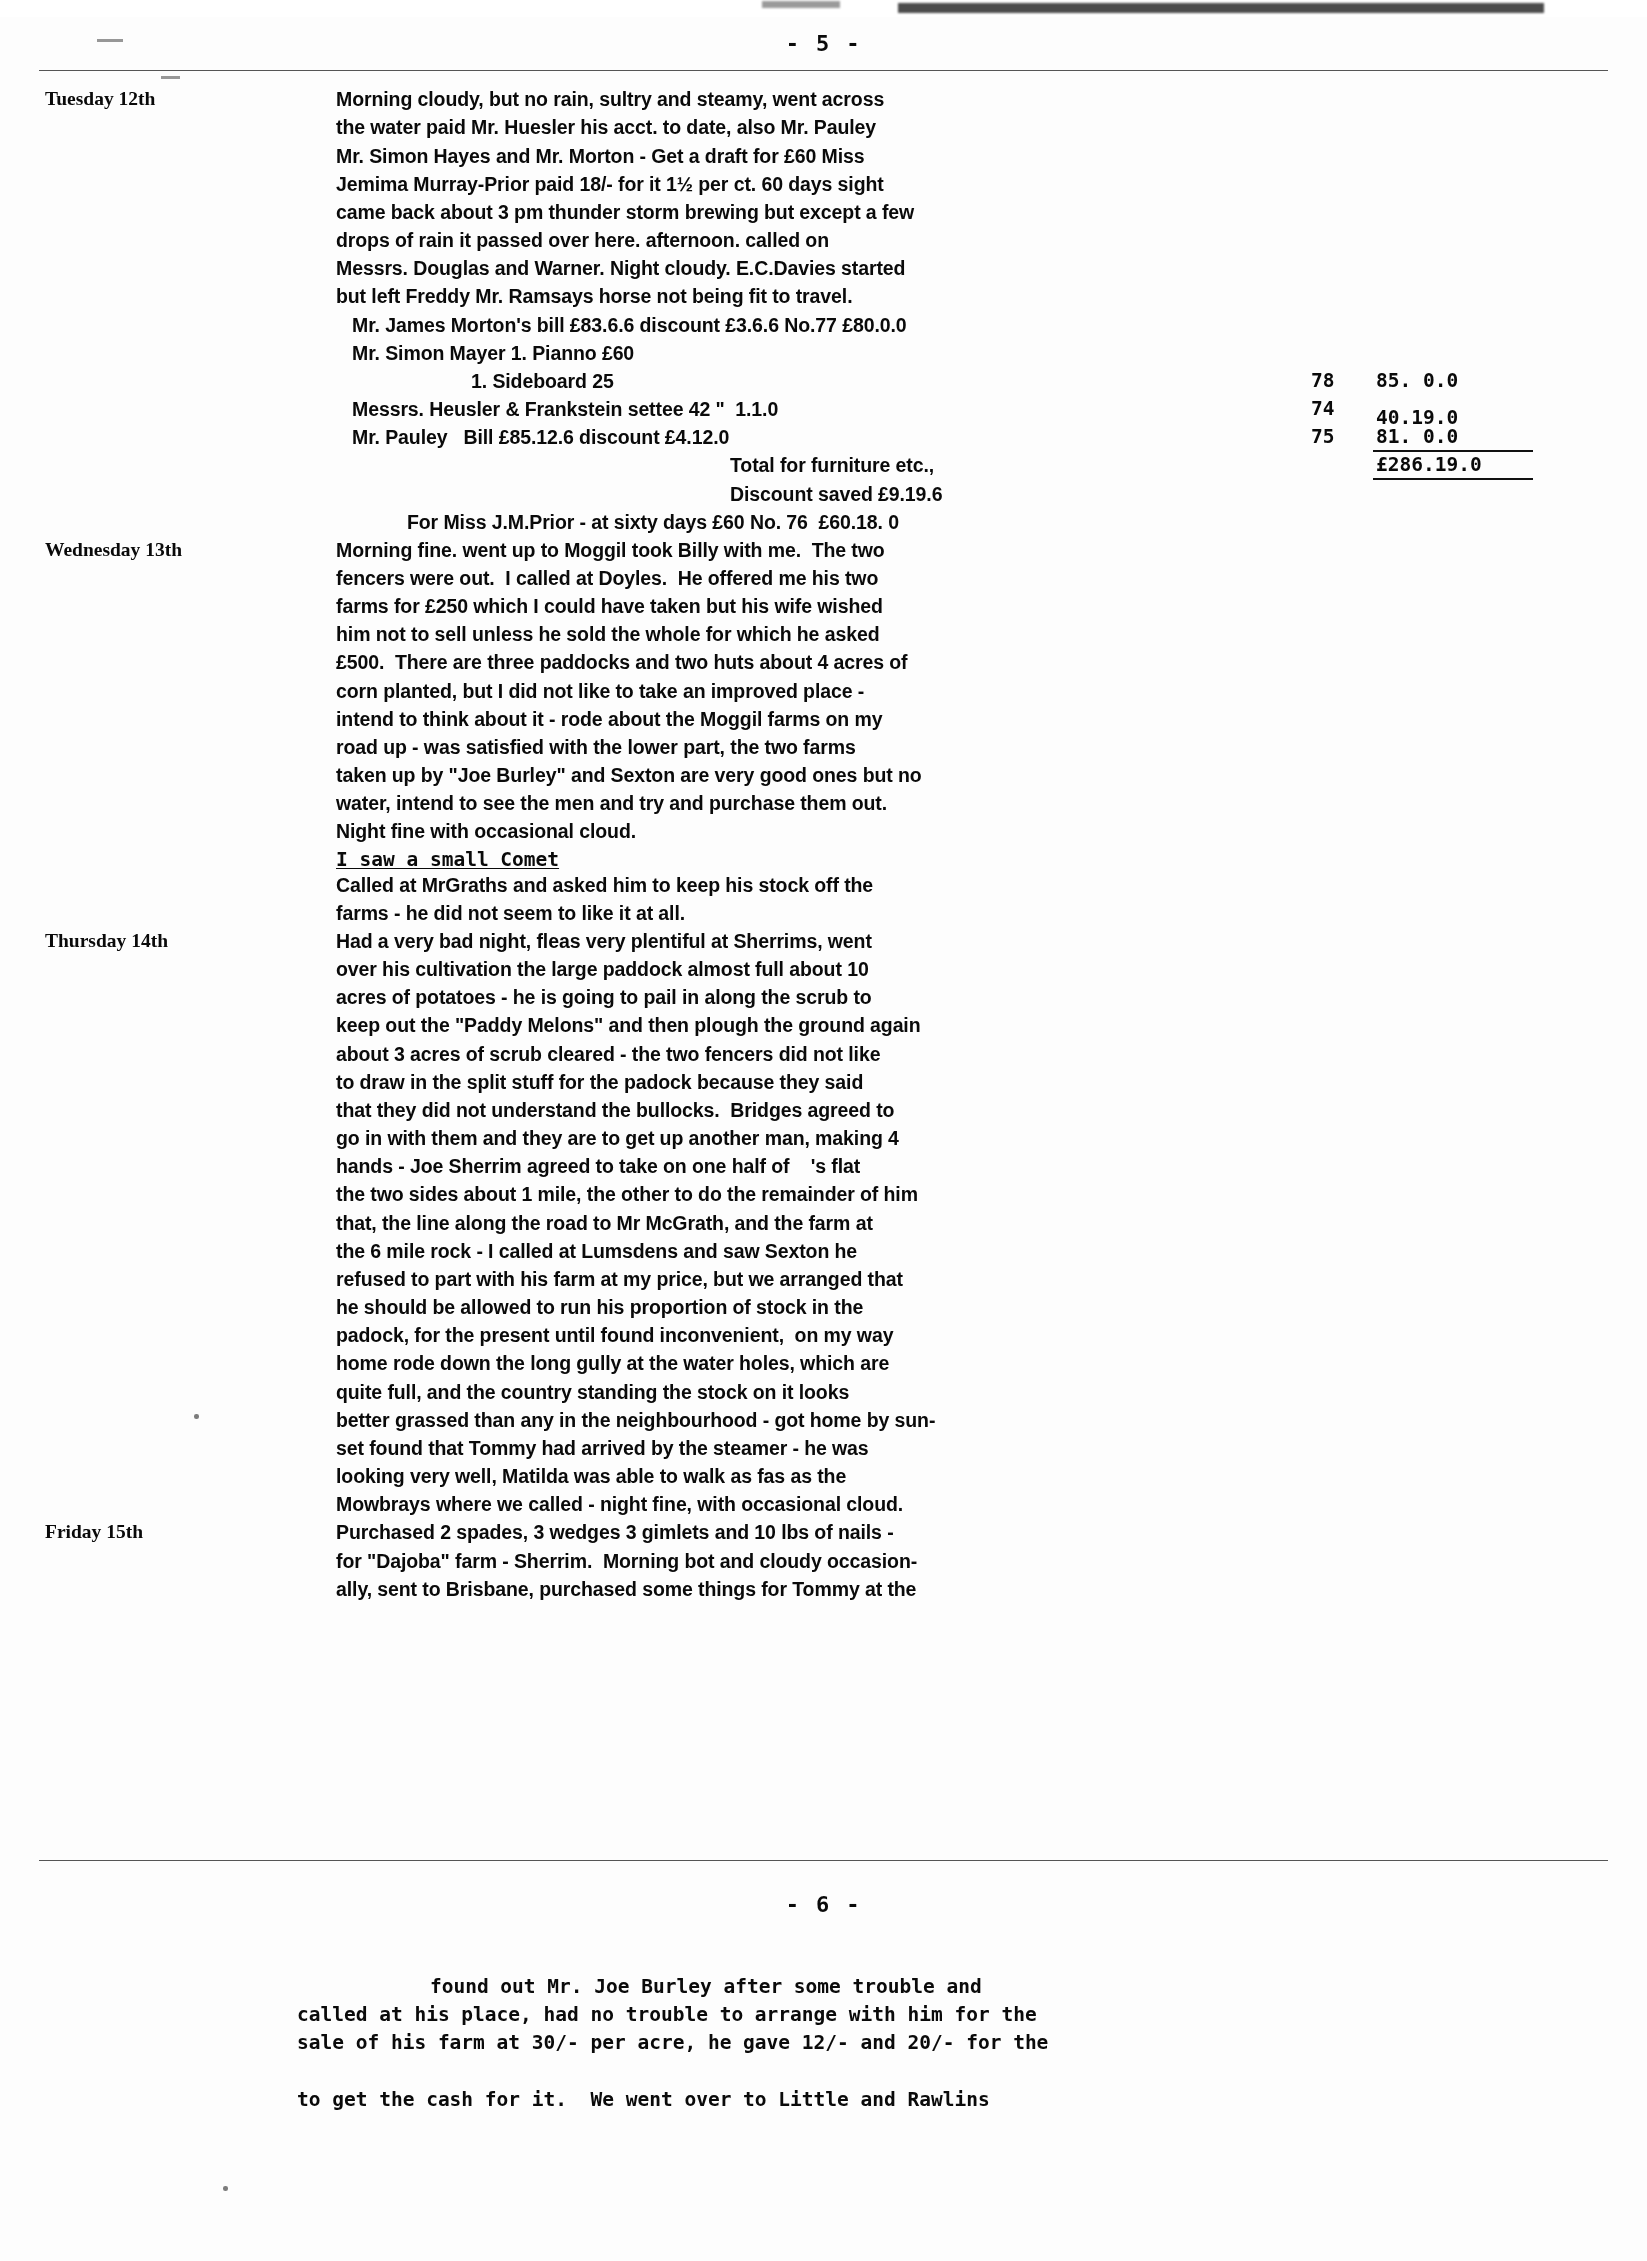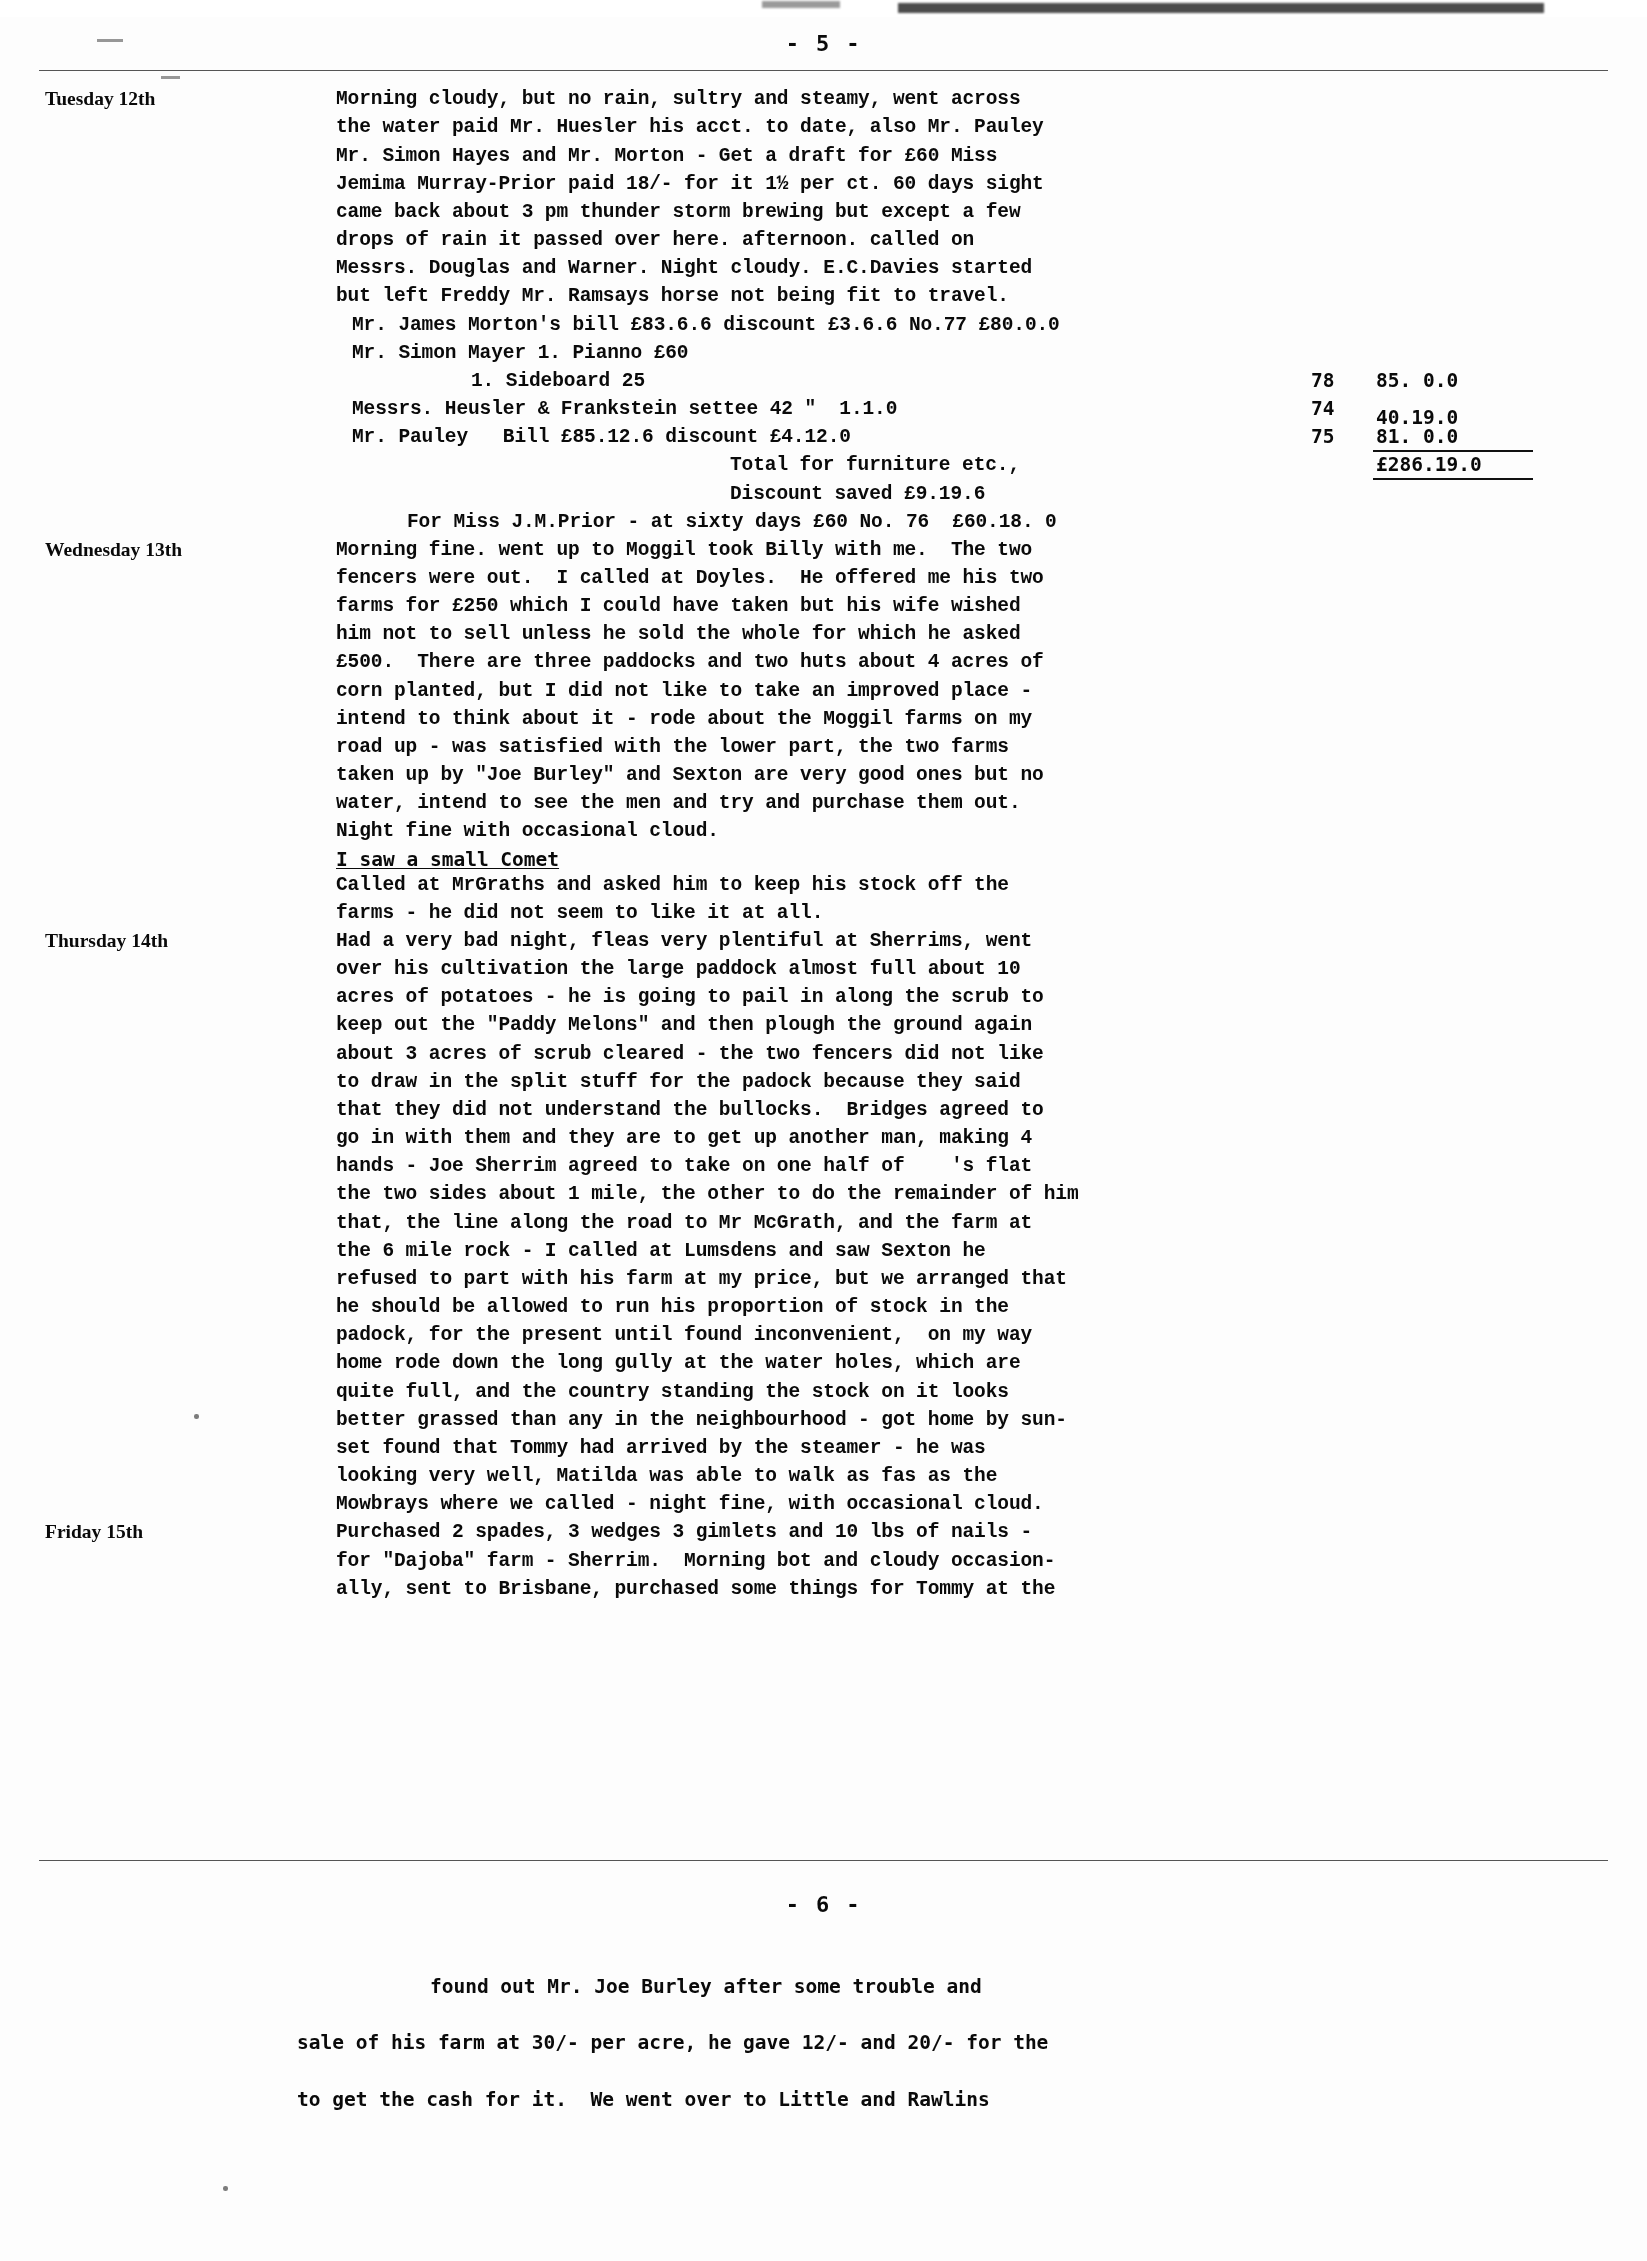--- a/index.html
+++ b/index.html
@@ -78,21 +78,21 @@
   #rule-mid { top: 1860px; }
   #rule-bottom { top: 2170px; }
 
   .body-block {
     position: absolute;
     font-size: 19.5px;
     line-height: 28px;
     letter-spacing: -0.1px;
     font-weight: bold;
     white-space: pre;
-    font-family: Liberation Mono, monospace;
+    font-family: Liberation Sans, sans-serif;
   }
 
   .daylabel {
     position: absolute;
     font-size: 19.5px;
     line-height: 28px;
     font-weight: bold;
     white-space: pre;
     font-family: Liberation Serif, serif;
   }
@@ -237,18 +237,19 @@
 
   <div class="daylabel col-label" style="top:1518px;">Friday 15th</div>
   <div class="body-block col-main" style="top:1518px;">Purchased 2 spades, 3 wedges 3 gimlets and 10 lbs of nails -</div>
   <div class="body-block col-main" style="top:1547px;">for "Dajoba" farm - Sherrim.  Morning bot and cloudy occasion-</div>
   <div class="body-block col-main" style="top:1575px;">ally, sent to Brisbane, purchased some things for Tommy at the</div>
 
   <div class="rule" id="rule-mid"></div>
   <div class="page-num" id="page-num-6">- 6 -</div>
 
   <div class="page6-block" style="top:1973px;">        found out Mr. Joe Burley after some trouble and</div>
+  <div class="page6-block" style="top:2001px;left:297px;">called at his place, had no trouble to arrange with him for the</div>
   <div class="page6-block" style="top:2029px;left:297px;">sale of his farm at 30/- per acre, he gave 12/- and 20/- for the</div>
   <div class="page6-block" style="top:2086px;left:297px;">to get the cash for it.  We went over to Little and Rawlins</div>
 
   <div class="rule" id="rule-bottom" style="opacity:0;"></div>
 </div>
 
 
 </body></html>

